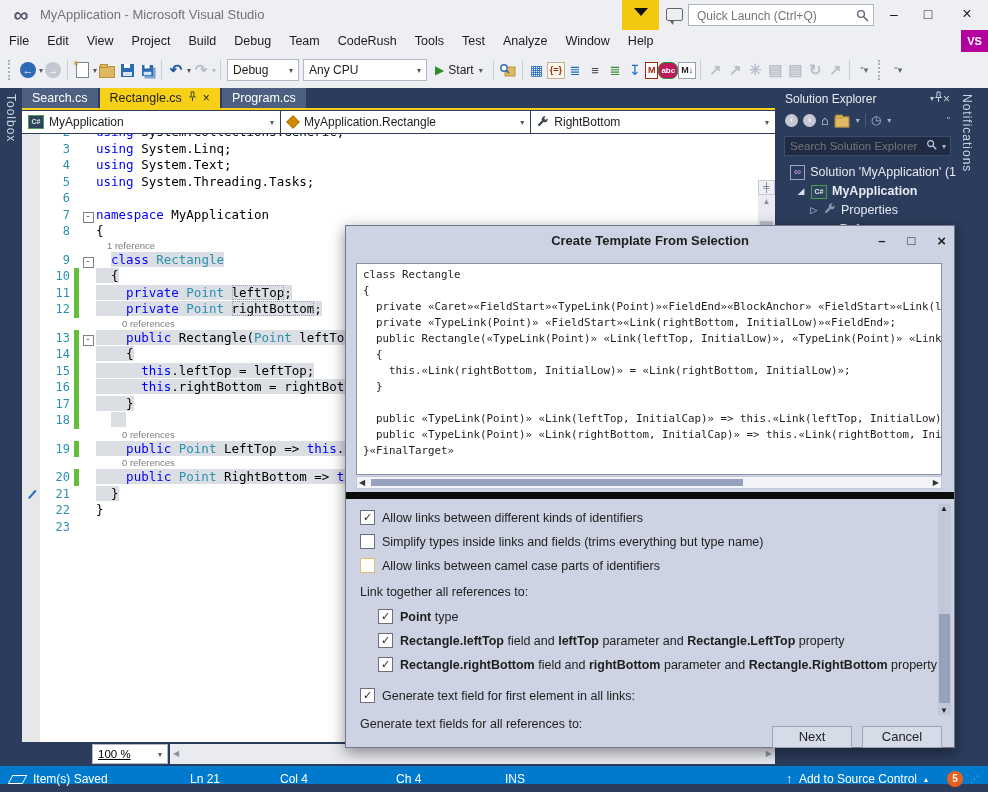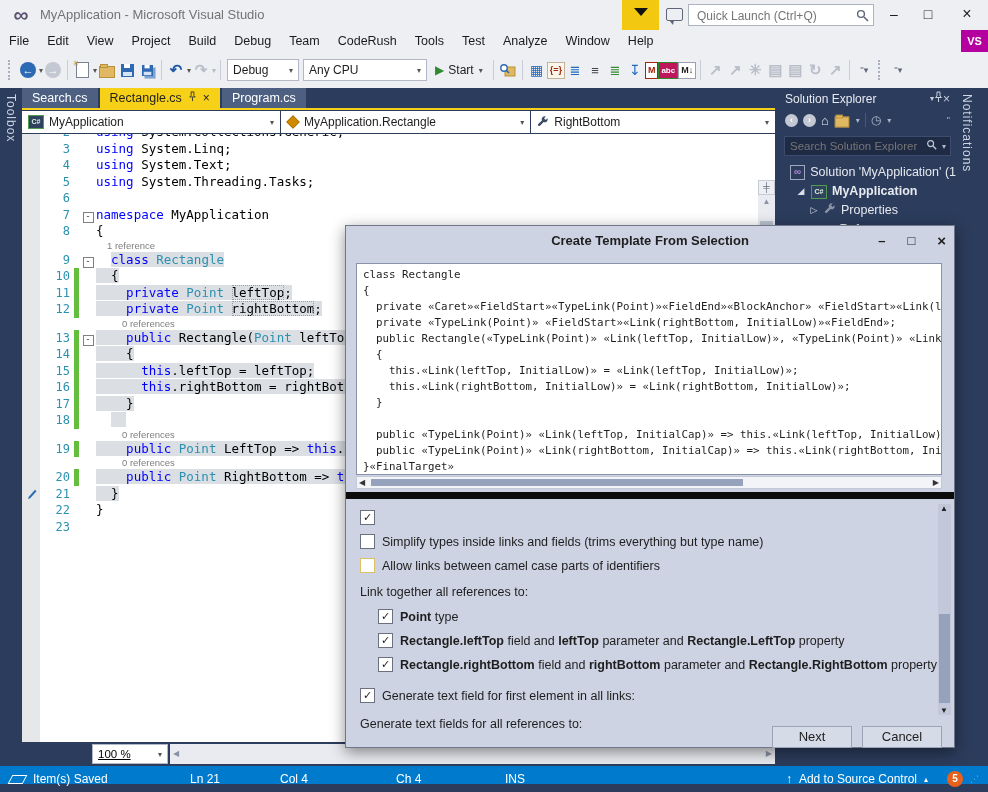--- a/index.html
+++ b/index.html
@@ -211,21 +211,21 @@
         </svg>
       </span>
     <span class="tb-sep"></span>
     <span class="tb-i" style="color:#1E6AC0;">▦</span>
     <span class="boxicon" style="color:#A1260D;">{=}</span>
     <span class="tb-i" style="color:#1E6AC0;font-size:13px;">≣</span>
     <span class="tb-i" style="color:#444;font-size:13px;">≡</span>
     <span class="tb-i" style="color:#388A34;font-size:13px;">≣</span>
     <span class="tb-i" style="color:#1E6AC0;">↧</span>
     <span class="boxicon" style="color:#A1260D;border-color:#A1260D;background:#fff;">M</span>
-    <span class="boxicon" style="color:#fff;border-color:#2F8A2F;background:#be185d;font-size:8px;">abc</span>
+    <span class="boxicon" style="color:#fff;border-color:#2F8A2F;background:#be185d;font-size:8px;border-radius:7px;">abc</span>
     <span class="boxicon" style="color:#1E1E1E;border-color:#9AA0AE;background:#fff;">M↓</span>
     <span class="tb-sep"></span>
     <span class="tb-i glyph-d">↗</span>
     <span class="tb-i glyph-d">↗</span>
     <span class="tb-i glyph-d">✳</span>
     <span class="tb-i glyph-d">▤</span>
     <span class="tb-i glyph-d">▤</span>
     <span class="tb-i glyph-d">↻</span>
     <span class="tb-i glyph-d">↗</span>
     <span class="tb-sep"></span>
@@ -367,38 +367,38 @@
         <span style="font-size:15px;">×</span>
       </span>
     </div>
     <div id="dlg-preview">
         <div class="pv-line">class Rectangle</div>
         <div class="pv-line">{</div>
         <div class="pv-line">  private «Caret»«FieldStart»«TypeLink(Point)»«FieldEnd»«BlockAnchor» «FieldStart»«Link(leftTop, InitialLow)»«FieldEnd»;</div>
         <div class="pv-line">  private «TypeLink(Point)» «FieldStart»«Link(rightBottom, InitialLow)»«FieldEnd»;</div>
         <div class="pv-line">  public Rectangle(«TypeLink(Point)» «Link(leftTop, InitialLow)», «TypeLink(Point)» «Link(rightBottom, InitialLow)»)</div>
         <div class="pv-line">  {</div>
-        <div class="pv-line">    this.«Link(leftTop, InitialLow)» = «Link(leftTop, InitialLow)»;</div>
         <div class="pv-line">    this.«Link(rightBottom, InitialLow)» = «Link(rightBottom, InitialLow)»;</div>
         <div class="pv-line">  }</div>
         <div class="pv-line"></div>
         <div class="pv-line">  public «TypeLink(Point)» «Link(leftTop, InitialCap)» =&gt; this.«Link(leftTop, InitialLow)»;</div>
         <div class="pv-line">  public «TypeLink(Point)» «Link(rightBottom, InitialCap)» =&gt; this.«Link(rightBottom, InitialLow)»;</div>
         <div class="pv-line">}«FinalTarget»</div>
       </div>
     <div id="dlg-hscroll">
       <span class="la">◀</span>
       <span id="dlg-hthumb"></span>
       <span class="ra">▶</span>
     </div>
     <div class="black-band"></div>
     <div id="dlg-options">
       <div id="opts-top">
           <div class="opt">
             <span class="cb">✓</span>
+            <span class="opt-label"><span>Allow links between different kinds of identifiers</span></span>
           </div>
           <div class="opt">
             <span class="cb"></span>
             <span class="opt-label"><span>Simplify types inside links and fields (trims everything but type name)</span></span>
           </div>
           <div class="opt">
             <span class="cb focus"></span>
             <span class="opt-label"><span>Allow links between camel case parts of identifiers</span></span>
           </div>
         </div>

